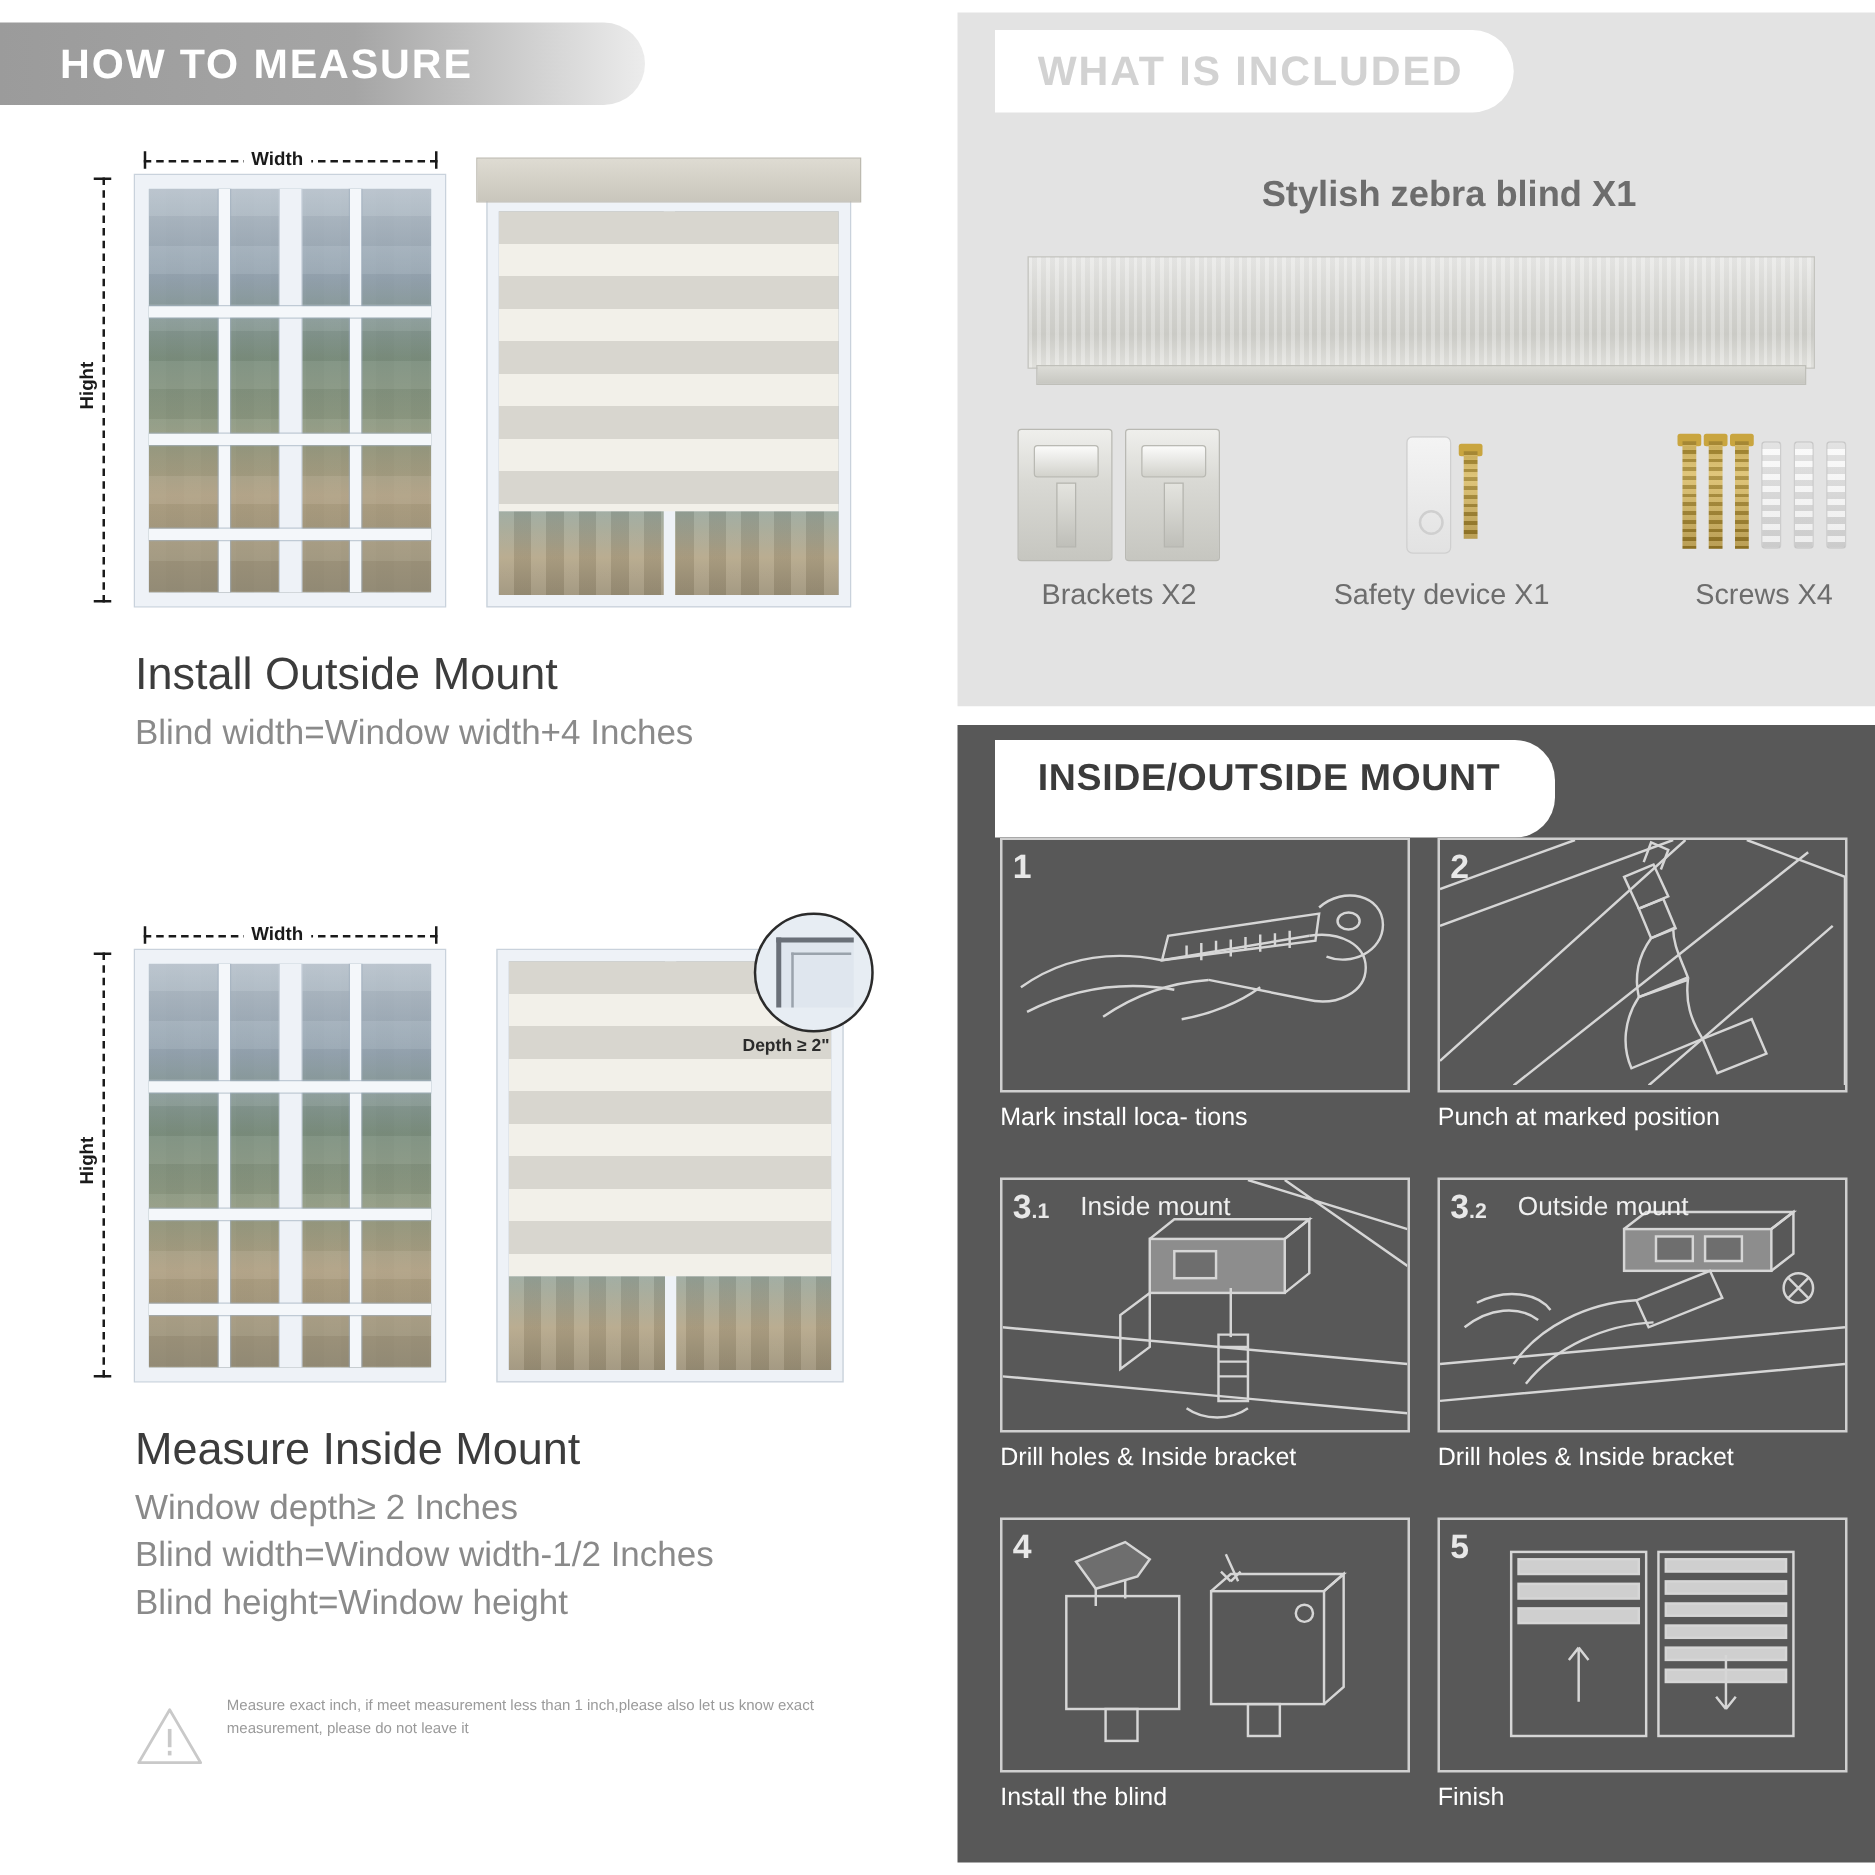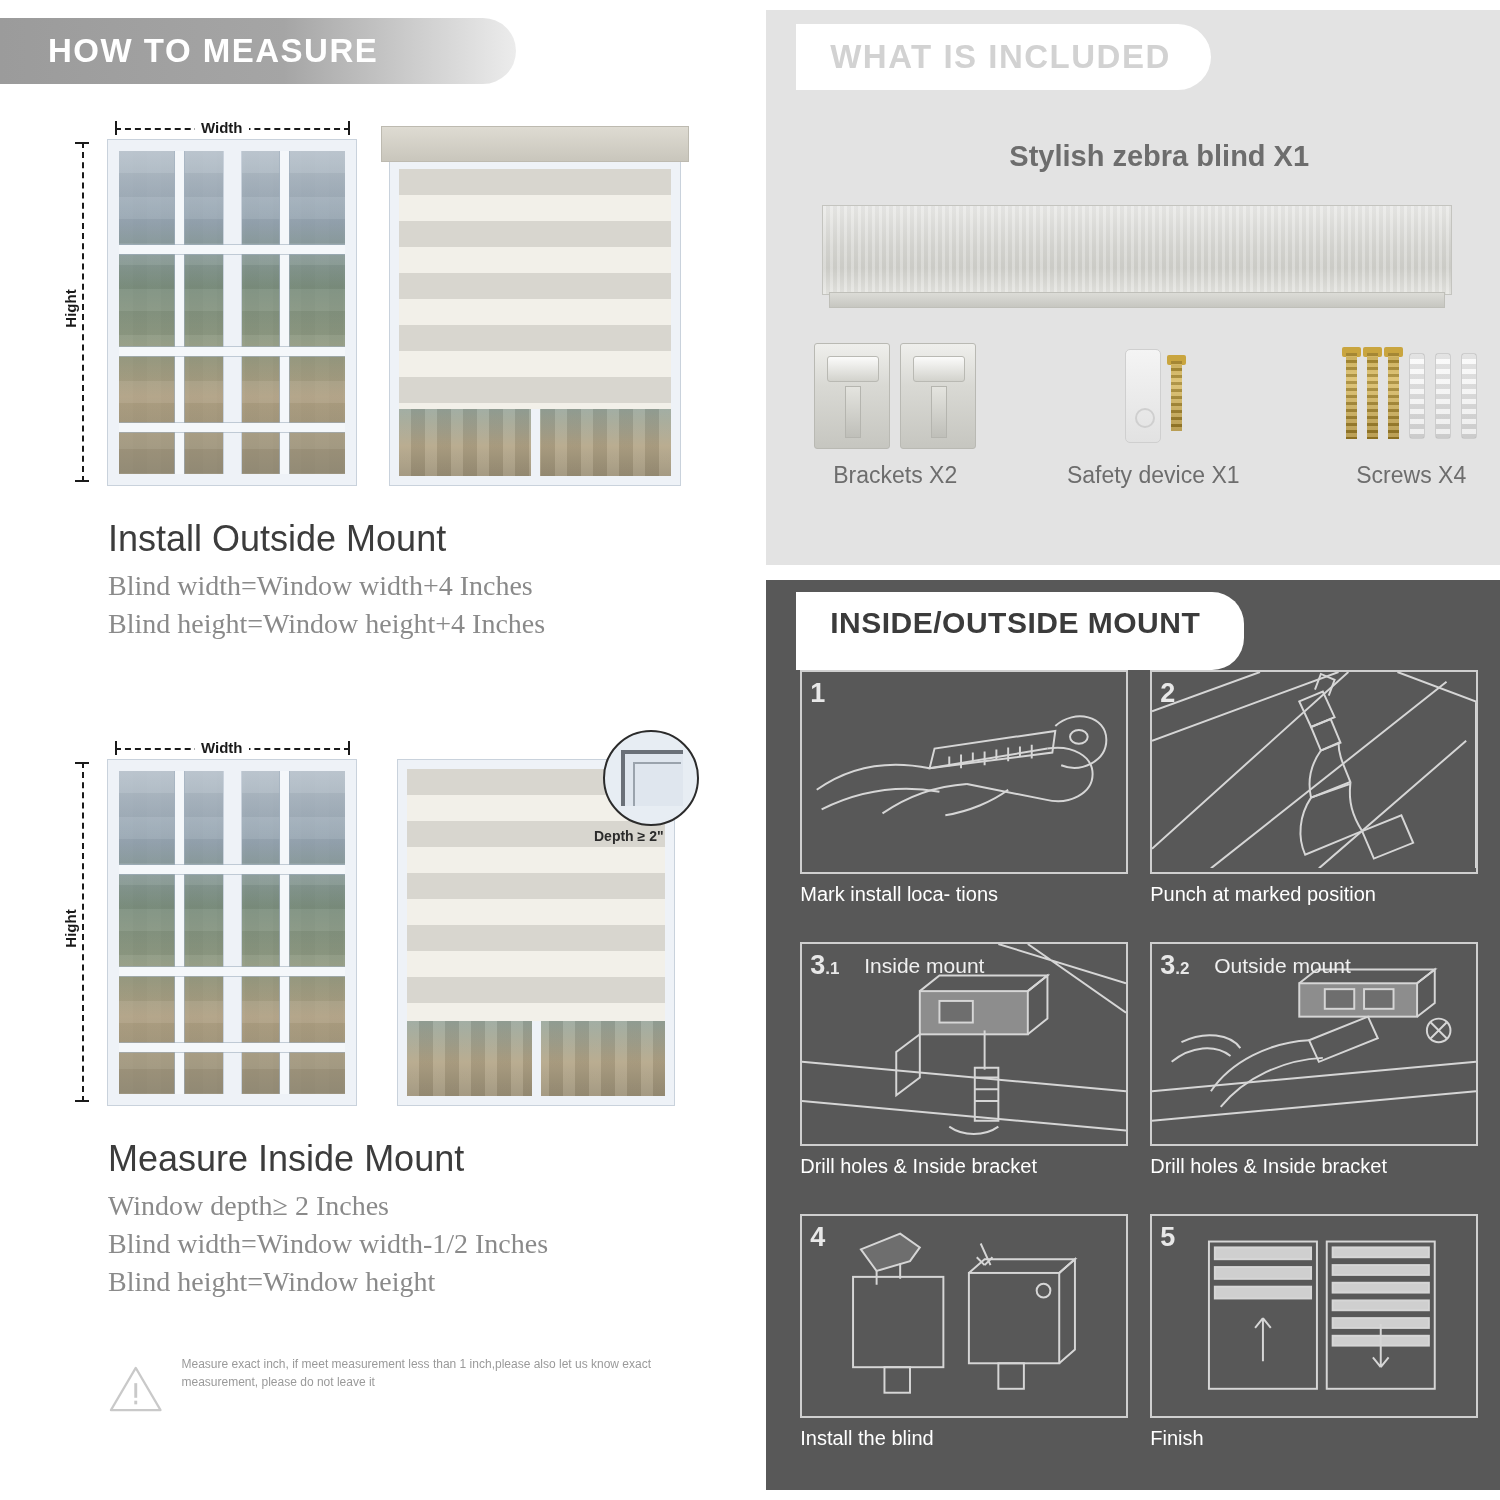--- a/index.html
+++ b/index.html
@@ -173,21 +173,20 @@
   .heading {
     font-size: 36px;
     color: #3c3c3c;
     margin: 18px 0 10px 108px;
     font-weight: normal;
   }
   .sub {
     font-size: 28px;
     color: #8a8a8a;
     margin: 6px 0 0 108px;
-    font-family: Liberation Serif, serif;
   }
 
   .note {
     position: absolute;
     left: 108px;
     top: 1355px;
     width: 560px;
     display: flex;
     gap: 18px;
     align-items: flex-start;
@@ -458,21 +457,20 @@
         <div class="blind-win" style="position:absolute; left:330px; top:60px; width:290px; height:325px;">
           <div class="blind-glass" style="top:240px;"></div>
           <div class="blind-mullion"></div>
           <div class="zebra" style="height:240px;"></div>
         </div>
         <div style="position:absolute; left:321px; top:26px; width:308px; height:36px; background:linear-gradient(180deg,#dedbd2,#c9c6bc); border:1px solid #bdbab0; box-sizing:border-box;"></div>
       </div>
 
       <div class="heading">Install Outside Mount</div>
       <div class="sub">Blind width=Window width+4 Inches</div>
-      <div class="sub">Blind height=Window height+4 Inches</div>
     </div>
 
     <div class="measure-block mb2">
       <div class="diagram">
 
         <div class="dim-h" style="left:55px; top:28px; width:235px;"></div>
         <div class="cap v" style="left:55px; top:21px;"></div>
         <div class="cap v" style="left:288px; top:21px;"></div>
         <div class="dim-label" style="left:135px; top:19px;">Width</div>
 

